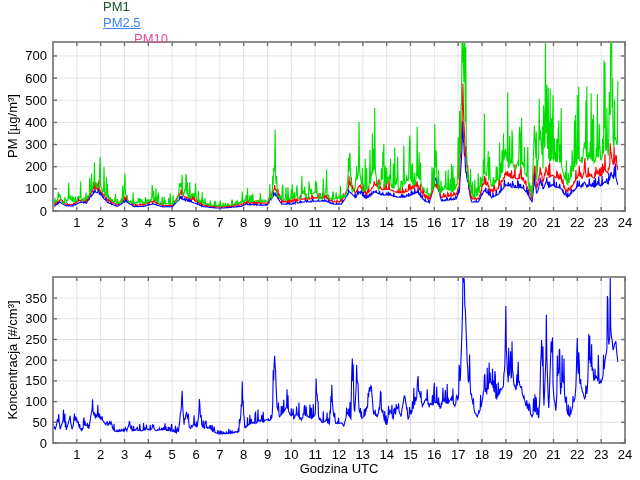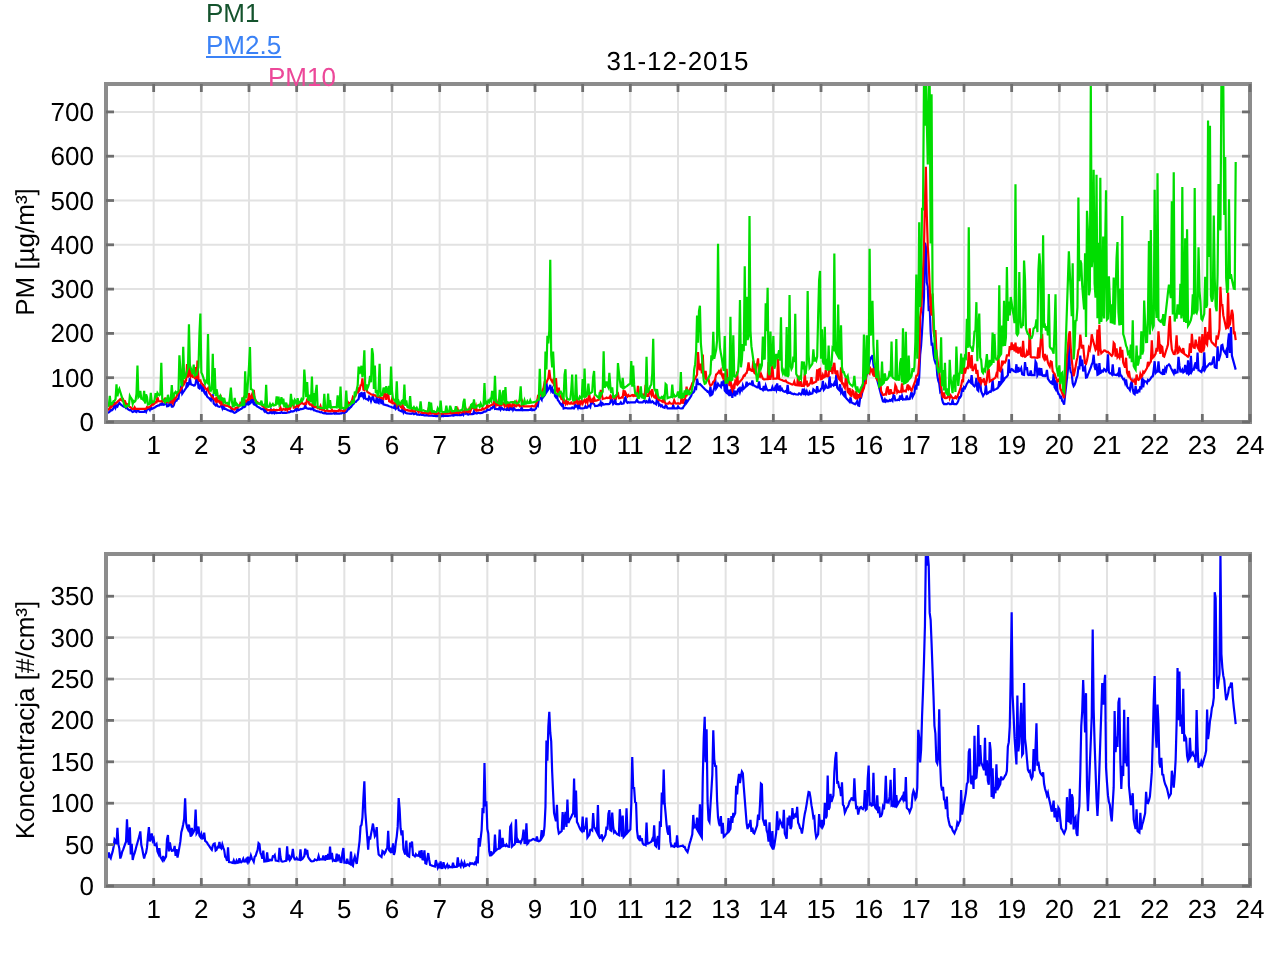--- a/index.html
+++ b/index.html
@@ -298,19 +298,19 @@
         <text x="625" y="459" text-anchor="middle">24</text>
       </g>
     </svg>
 
   <div class="abs legend" id="legend">
       <div style="color: #14532d;">PM1</div>
       <div style="color: #3b82f6; text-decoration: underline;">PM2.5</div>
       <div style="color: #ec4899; margin-left: 31px;">PM10</div>
     </div>
 
-  <div class="abs title">31-12-2015</div>
 
   <div class="abs ylab ylab-top">PM [µg/m³]</div>
 
   <div class="abs ylab ylab-bot">Koncentracja [#/cm³]</div>
 
+  <div class="abs xlab">Godzina UTC</div>
 </div>
 
 </body></html>

